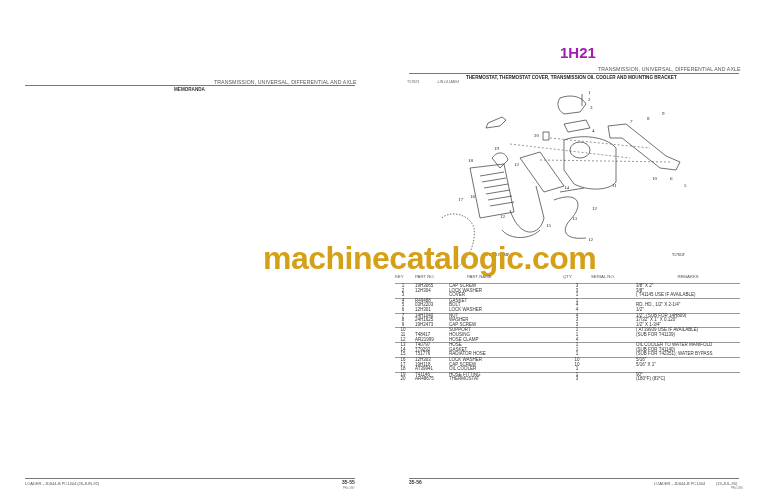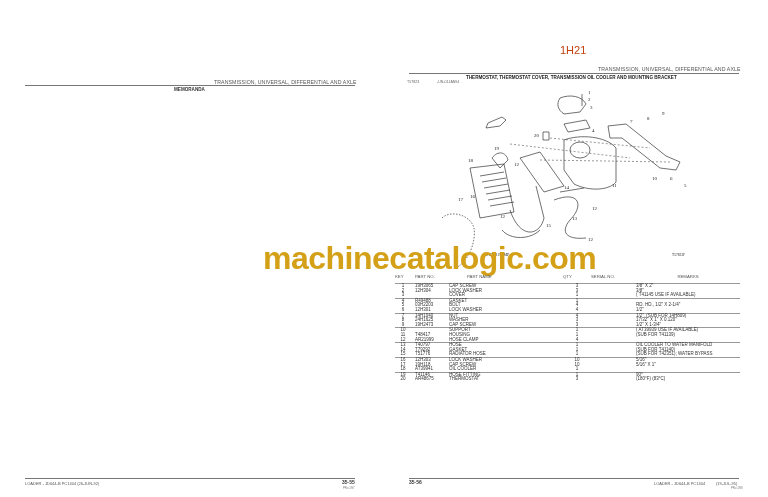--- a/index.html
+++ b/index.html
@@ -3,21 +3,21 @@
 <meta charset="utf-8">
 <style>
   html,body{margin:0;padding:0;background:#fff;}
   body{width:768px;height:497px;position:relative;overflow:hidden;font-family:"Liberation Sans",sans-serif;color:#222;}
   .page{position:absolute;top:0;height:497px;}
   .left{left:0;width:384px;}
   .right{left:384px;width:384px;}
   .section-title{position:absolute;font-size:5.2px;color:#555;letter-spacing:0.1px;white-space:nowrap;}
   .rule{position:absolute;height:1px;background:#777;}
   .memo{position:absolute;font-size:4.6px;font-weight:bold;color:#333;}
-  .big-id{position:absolute;font-size:11px;font-weight:normal;color:#c2410c;left:176px;top:44px;}
+  .big-id{position:absolute;font-size:15px;font-weight:bold;color:#a21caf;left:176px;top:44px;}
   .fig-title{position:absolute;font-size:4.6px;font-weight:bold;color:#222;white-space:nowrap;}
   .small-meta{position:absolute;font-size:3.6px;color:#666;white-space:nowrap;}
   .diagram{position:absolute;left:440px;top:90px;width:270px;height:180px;}
   .watermark{position:absolute;left:263px;top:240px;font-size:32px;font-weight:bold;color:#d4a017;letter-spacing:-0.5px;white-space:nowrap;}
   table.parts{position:absolute;left:395px;top:274px;width:345px;border-collapse:collapse;font-size:4.5px;color:#333;}
   table.parts th{font-weight:normal;color:#555;text-align:left;padding:0 0 4px 0;font-size:4.3px;}
   table.parts td{padding:0;line-height:4.6px;white-space:nowrap;vertical-align:top;}
   table.parts tr.grp-start td{border-top:1px solid #999;}
   .c-key{width:16px;text-align:center;}
   .c-part{width:34px;padding-left:4px !important;}

